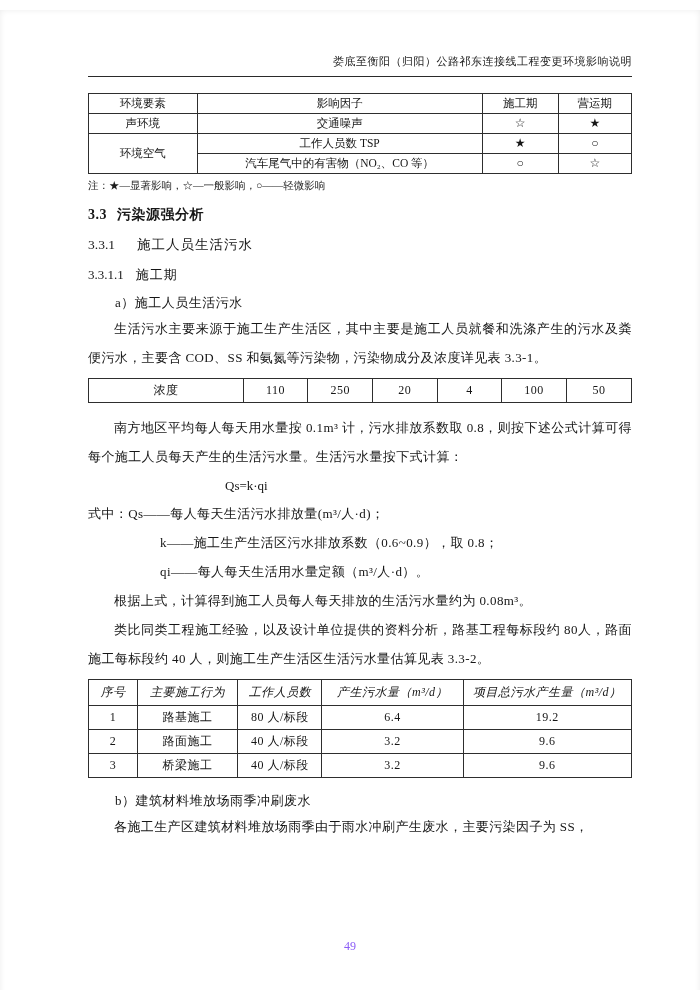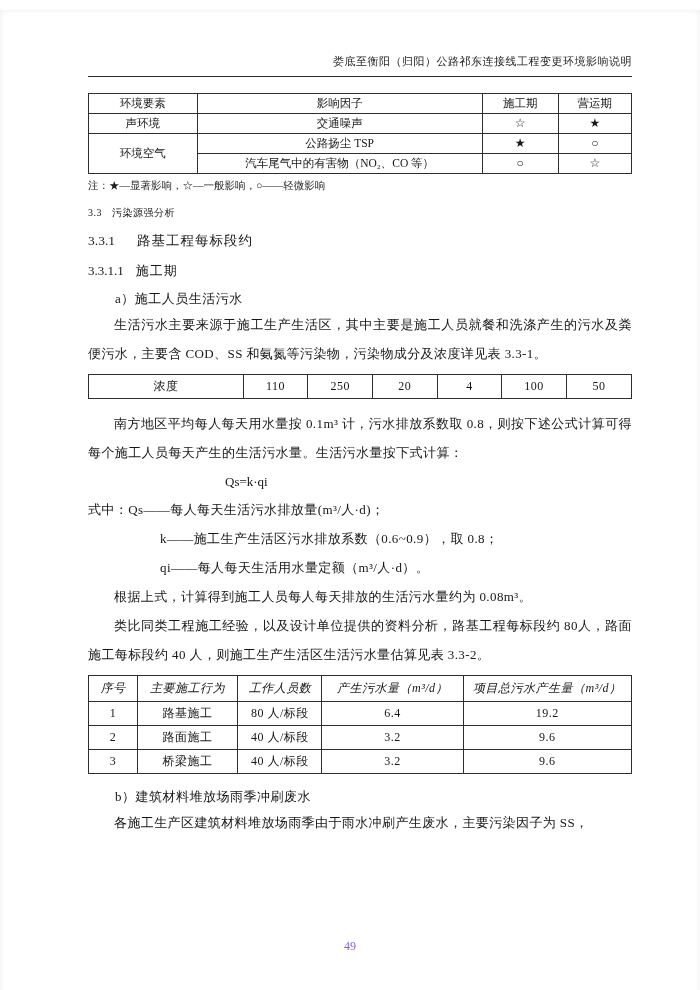--- a/index.html
+++ b/index.html
@@ -34,22 +34,22 @@
     font-weight:normal;
     padding:2px 3px;
   }
   .impact-table { margin-top:16px; font-size:11.5px; }
   .impact-table td { height:20px; }
   .sym { font-size:12px; }
   .note-line { font-size:10.5px; margin-top:5px; color:#1d1d1d; }
 
   .h-sec {
     font-family:"Liberation Sans","DejaVu Sans",sans-serif;
-    font-weight:normal;
-    font-size:10px;
+    font-weight:bold;
+    font-size:14px;
     margin-top:13px;
     letter-spacing:0.5px;
   }
   .h-sec .sec-num { font-family:"Liberation Serif",serif; margin-right:10px; }
   .h-sub {
     font-size:13.5px;
     margin-top:12px;
     letter-spacing:1px;
   }
   .h-sub .sec-num { letter-spacing:0; margin-right:22px; }
@@ -121,40 +121,40 @@
         <td>营运期</td>
       </tr>
       <tr>
         <td>声环境</td>
         <td>交通噪声</td>
         <td class="sym">☆</td>
         <td class="sym">★</td>
       </tr>
       <tr>
         <td rowspan="2">环境空气</td>
-        <td>公路扬尘 TSP</td>
+        <td>工作人员数 TSP</td>
         <td class="sym">★</td>
         <td class="sym">○</td>
       </tr>
       <tr>
         <td>汽车尾气中的有害物（NO₂、CO 等）</td>
         <td class="sym">○</td>
         <td class="sym">☆</td>
       </tr>
     </tbody>
   </table>
 
   <div class="note-line">注：★—显著影响，☆—一般影响，○——轻微影响</div>
 
   <div class="h-sec">
     <span class="sec-num">3.3</span><span>污染源强分析</span>
   </div>
 
   <div class="h-sub">
-    <span class="sec-num">3.3.1</span><span>路基工程每标段约</span>
+    <span class="sec-num">3.3.1</span><span>施工人员生活污水</span>
   </div>
 
   <div class="h-sub2">
     <span class="sec-num">3.3.1.1</span><span>施工期</span>
   </div>
 
   <div class="item-line">a）施工人员生活污水</div>
 
   <p class="para">生活污水主要来源于施工生产生活区，其中主要是施工人员就餐和洗涤产生的污水及粪便污水，主要含 COD、SS 和氨氮等污染物，污染物成分及浓度详见表 3.3-1。</p>
 

